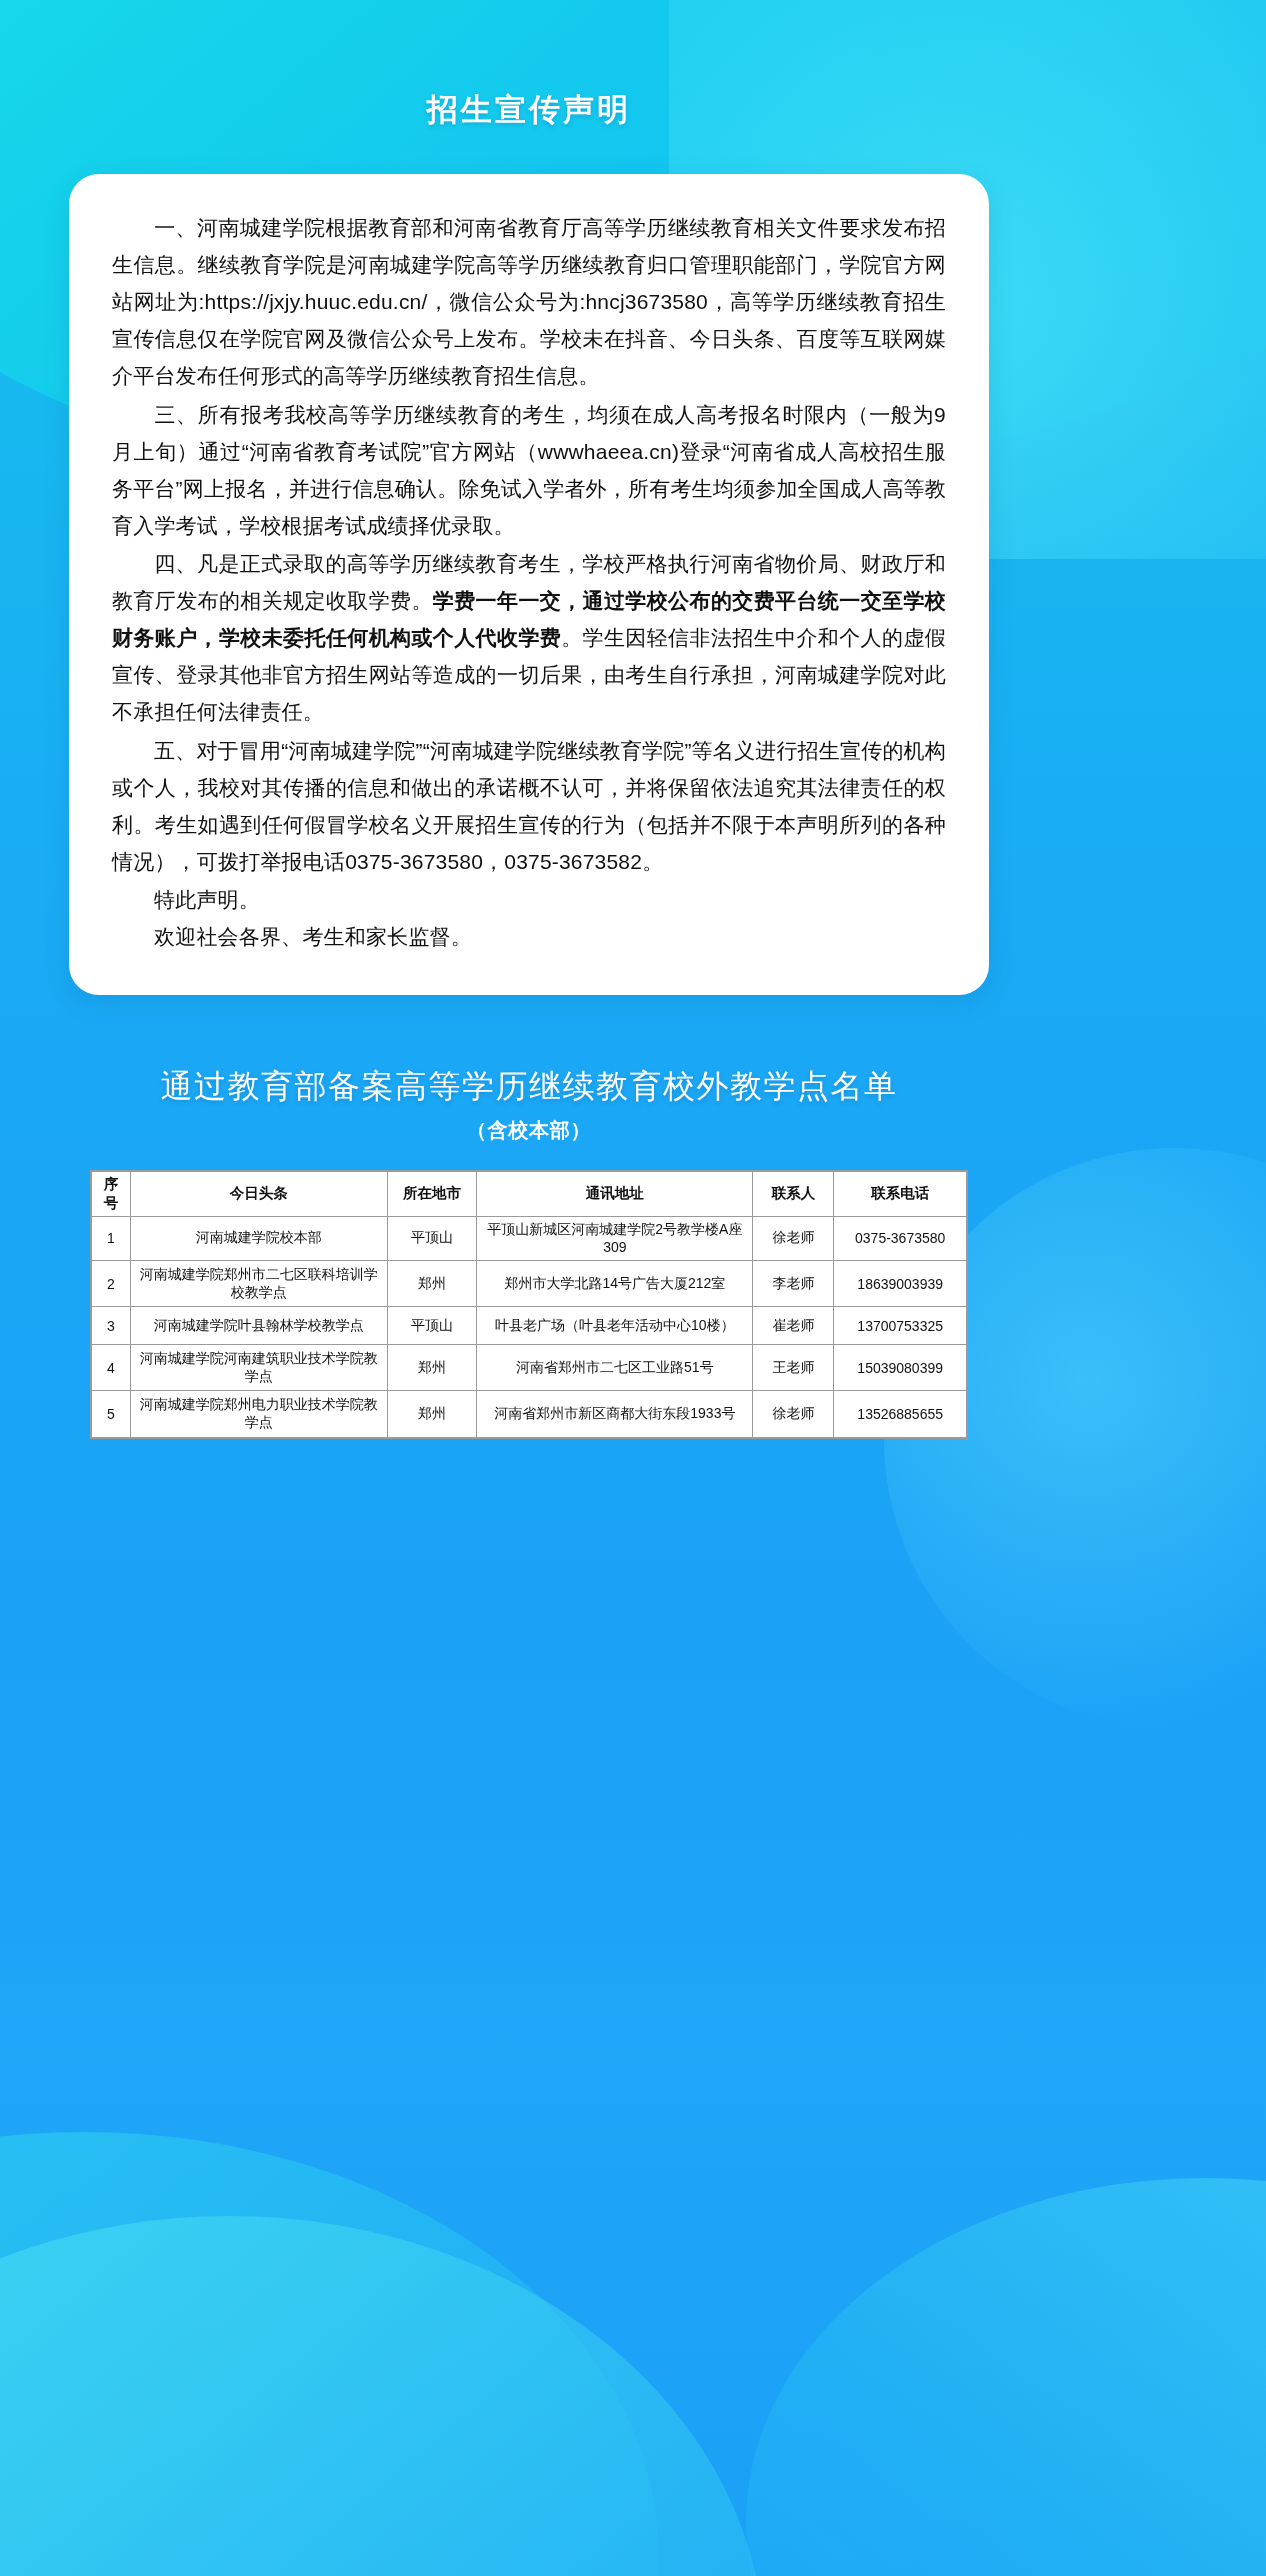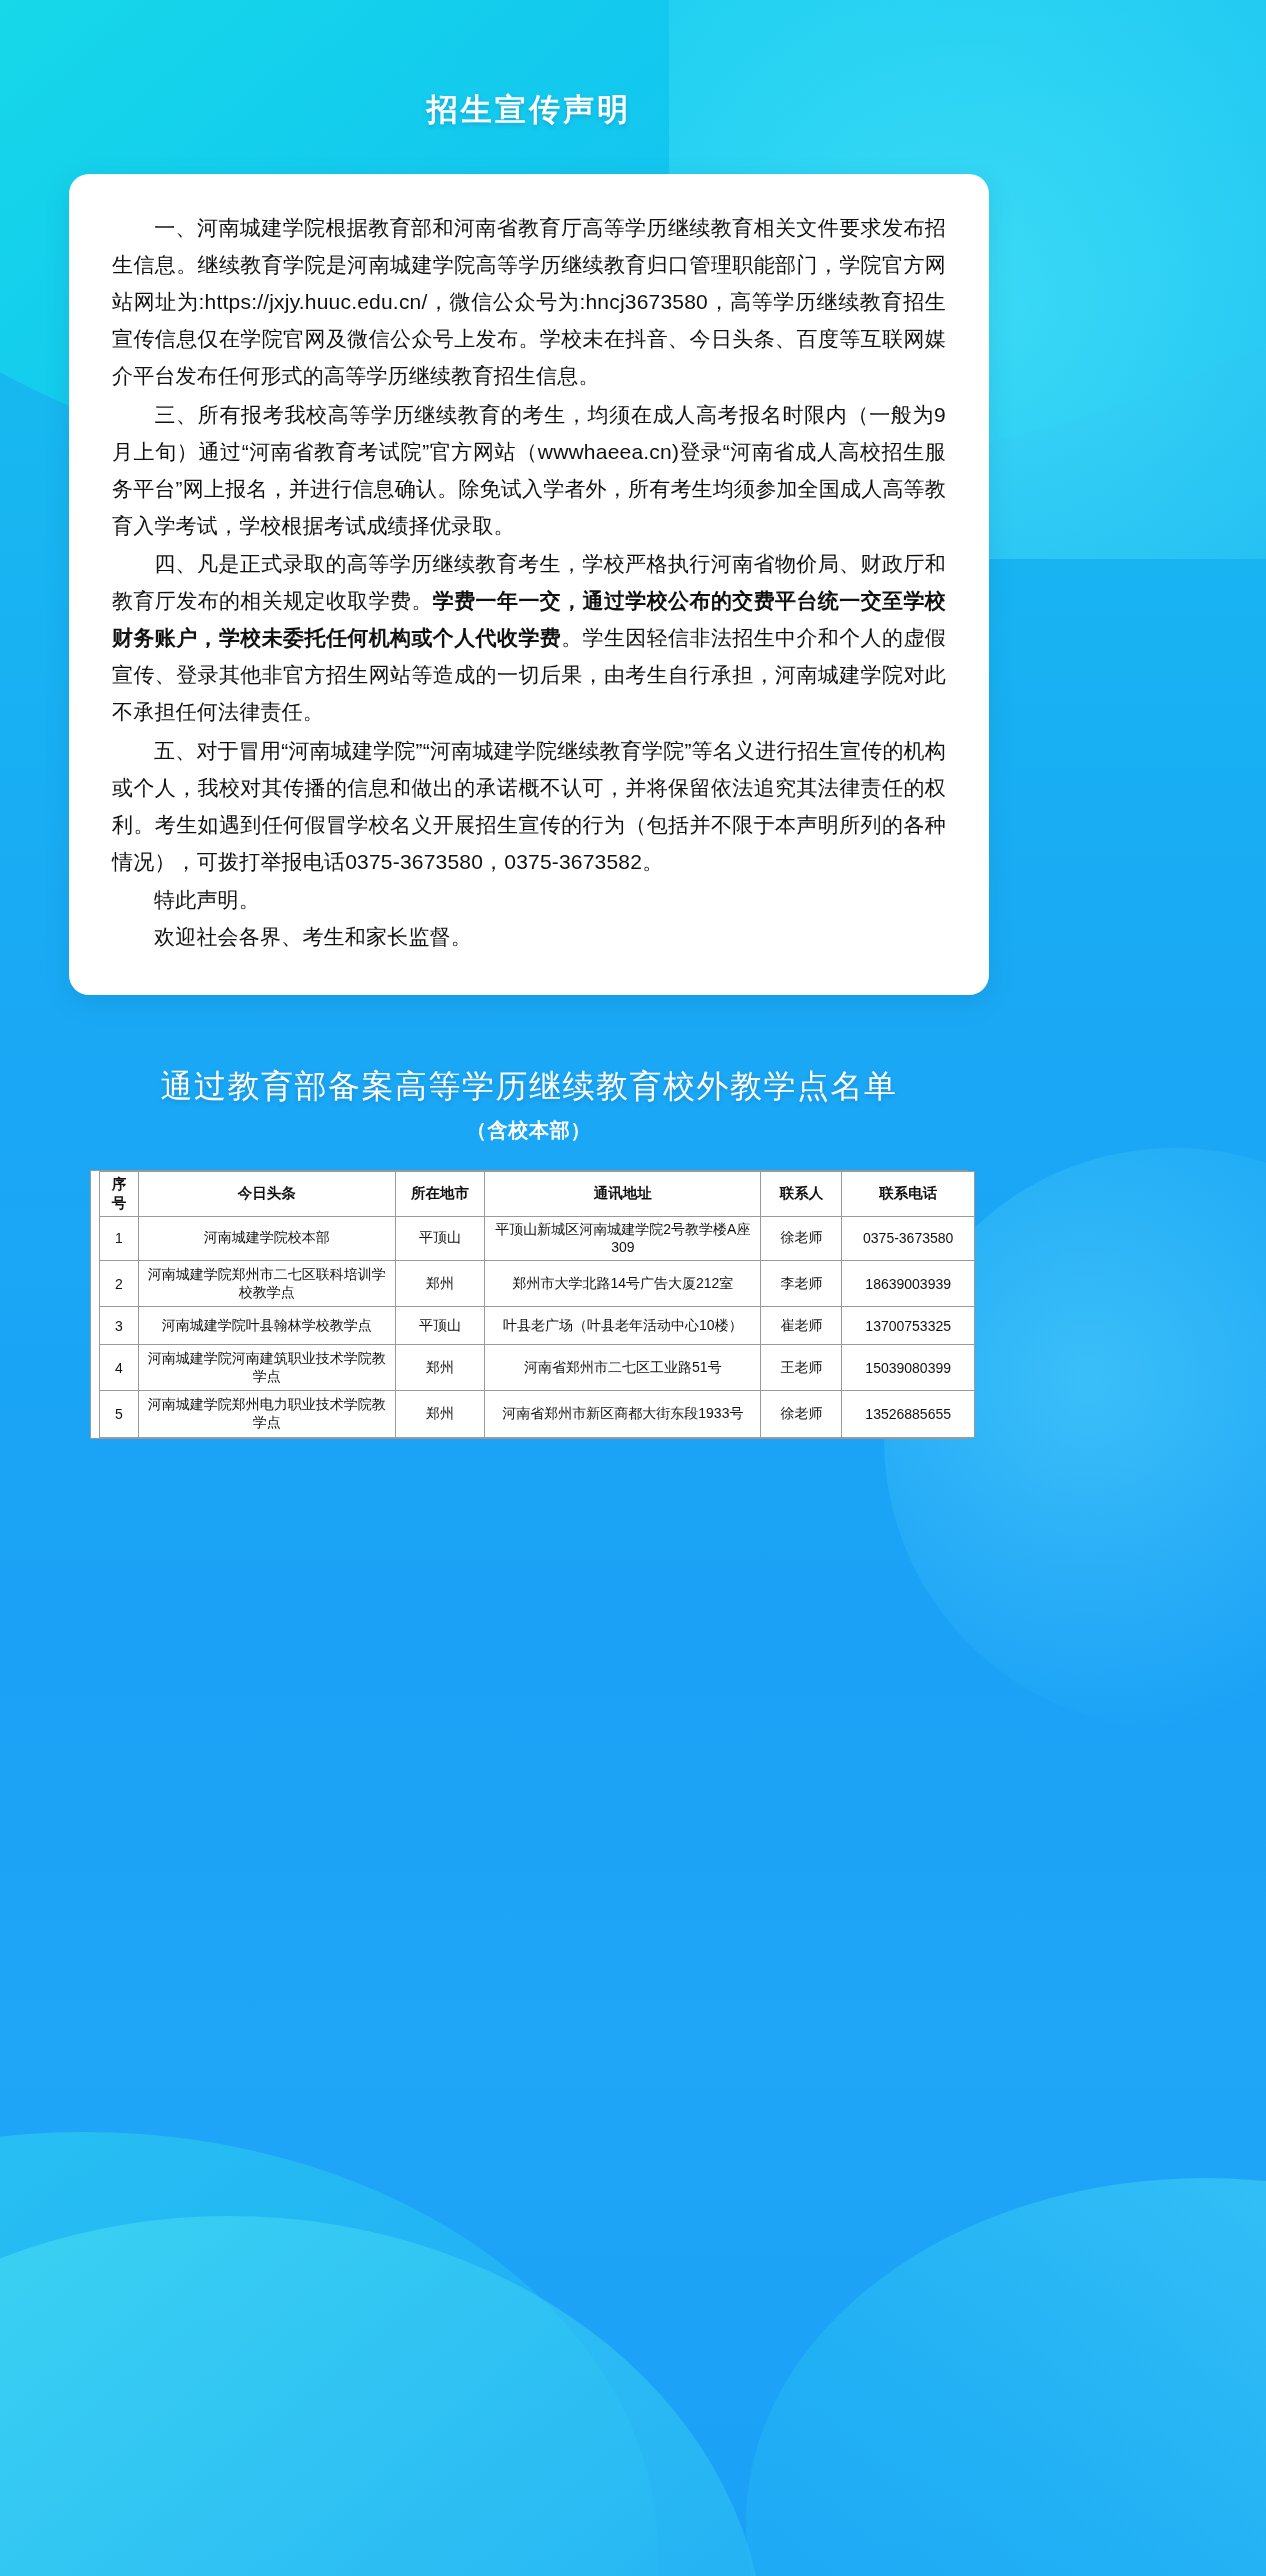--- a/index.html
+++ b/index.html
@@ -90,21 +90,21 @@
     letter-spacing: 3.1px;
     padding-top: 89px;
     padding-bottom: 0;
     text-shadow: 0 1.5px 4.6px rgba(0,70,130,.25);
   }
 
   
   .card {
     margin: 43px 69px 0 69px;
     background: #ffffff;
-    border-radius: 20px;
+    border-radius: 30px;
     padding: 35px 43px 40px 43px;
     box-shadow: 0 7.7px 26px rgba(10,80,130,.14);
   }
   .para {
     font-size: 21px;
     line-height: 37px;
     color: #111111;
     text-align: justify;
     text-justify: inter-ideograph;
     margin: 0 0 1.5px 0;
@@ -137,21 +137,20 @@
   
   .table-wrap {
     margin: 26px 90px 0 90px;
     background: #ffffff;
     border: 0.8px solid #9a9a9a;
   }
   table.points {
     width: 100%;
     border-collapse: collapse;
     background: #fff;
-    margin-left: 8px;
   }
   table.points th, table.points td {
     border: 0.8px solid #9a9a9a;
     text-align: center;
     vertical-align: middle;
     color: #111;
   }
   table.points th {
     font-size: 14.5px;
     font-weight: bold;

